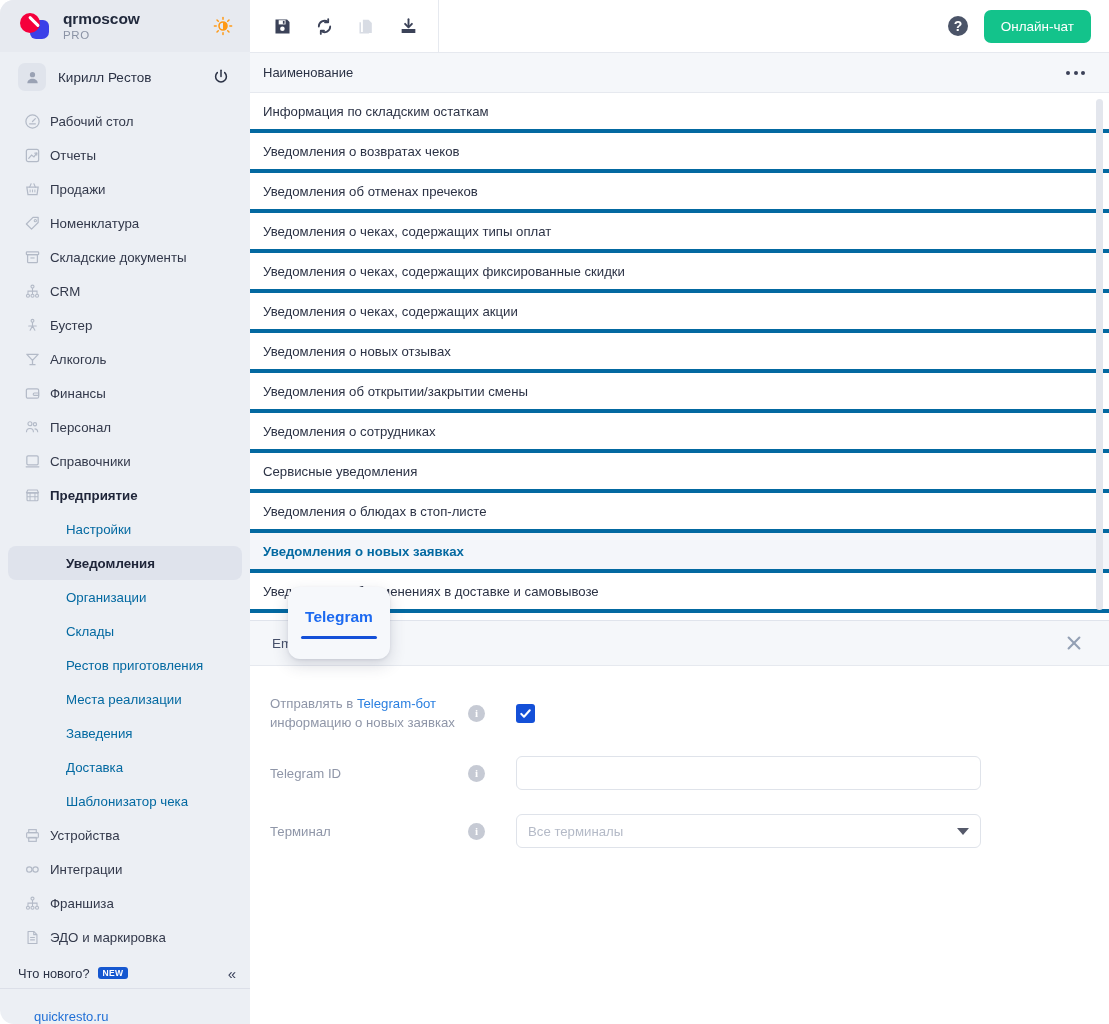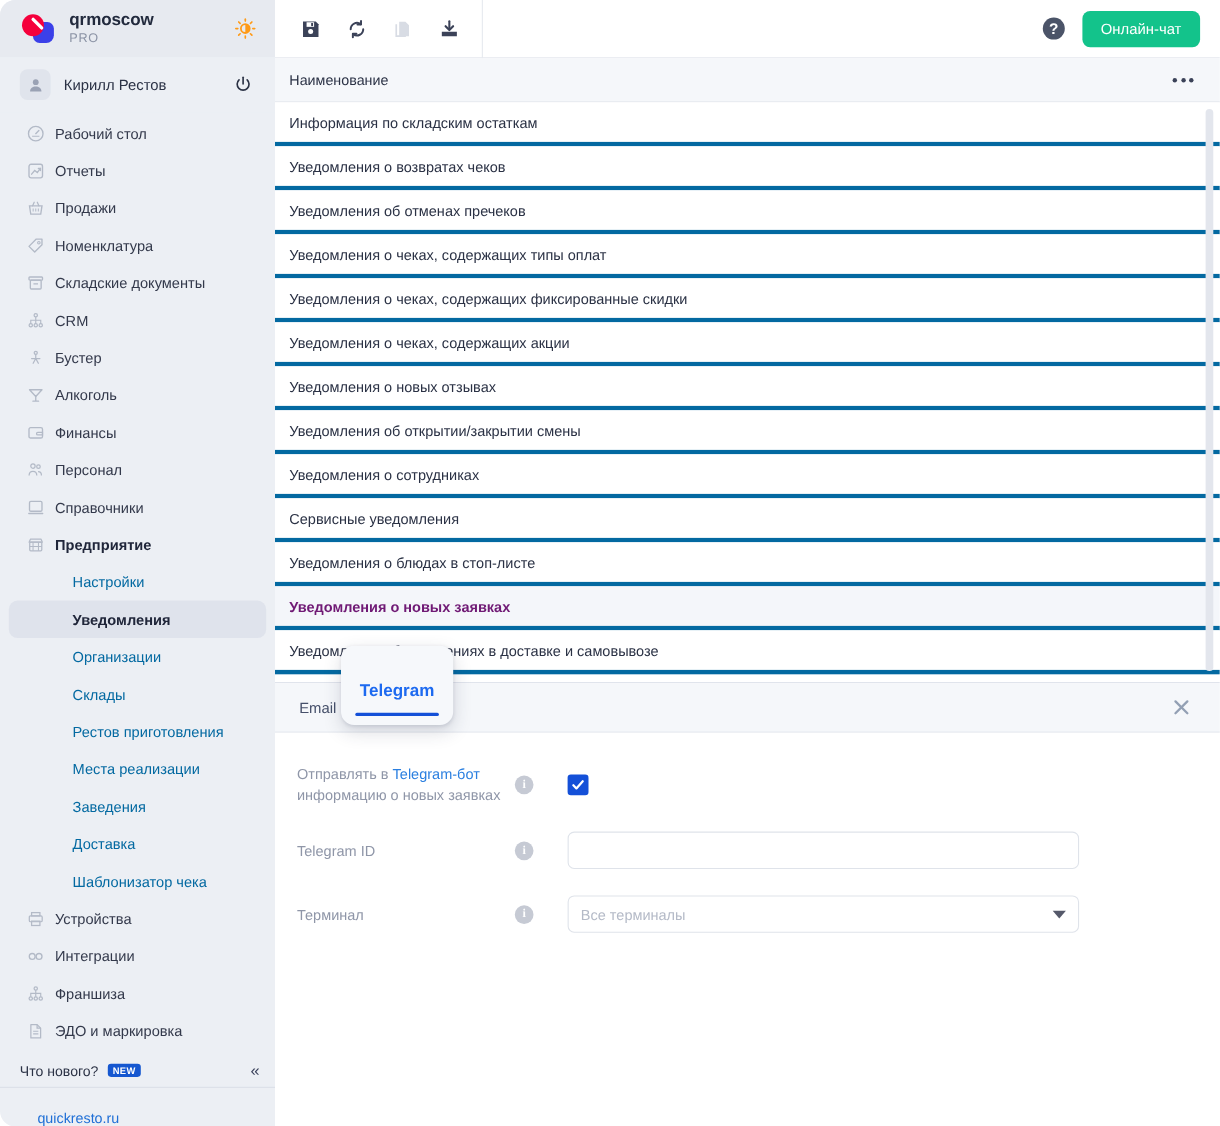--- a/index.html
+++ b/index.html
@@ -233,21 +233,21 @@
   .row {
     height: 40px;
     border-bottom: 4px solid #0369a1;
     display: flex; align-items: center;
     padding-left: 13px;
     background: #ffffff;
     cursor: pointer;
   }
   .row-text { font-size: 13.2px; color: #2b3245; }
   .row.selected { background: #f4f6fa; }
-  .row.selected .row-text { font-weight: bold; color: #701a75; }
+  .row.selected .row-text { font-weight: bold; color: #0369a1; }
 
   .vscroll {
     position: absolute; top: 6px; right: 6px;
     width: 7px; bottom: 10px;
     background: transparent;
   }
   .vscroll i {
     display: block; width: 7px; height: 100%;
     background: #e3e6ed; border-radius: 4px;
   }
@@ -267,28 +267,28 @@
     display: flex; align-items: center;
     padding-left: 22px;
     position: relative;
   }
   .tab-email {
     font-size: 13.5px; color: #46506a;
     cursor: pointer;
   }
   .tab-float {
     position: absolute;
-    left: 60px; top: -34px;
+    left: 38px; top: -34px;
     width: 102px; height: 72px;
     background: #f6f8fb;
     border-radius: 12px;
     box-shadow: 0 6px 16px rgba(40,50,80,0.17), 0 1px 3px rgba(40,50,80,0.10);
     display: flex; flex-direction: column;
     align-items: center; justify-content: flex-end;
-    padding-bottom: 8px;
+    padding-bottom: 20px;
     cursor: pointer;
     z-index: 6;
   }
   .tab-float-label {
     font-size: 15.5px; color: #1d6af0; font-weight: bold;
     margin-bottom: 10px;
   }
   .tab-float-underline {
     width: 76px; height: 3.5px; background: #1450d8; border-radius: 2px;
   }

